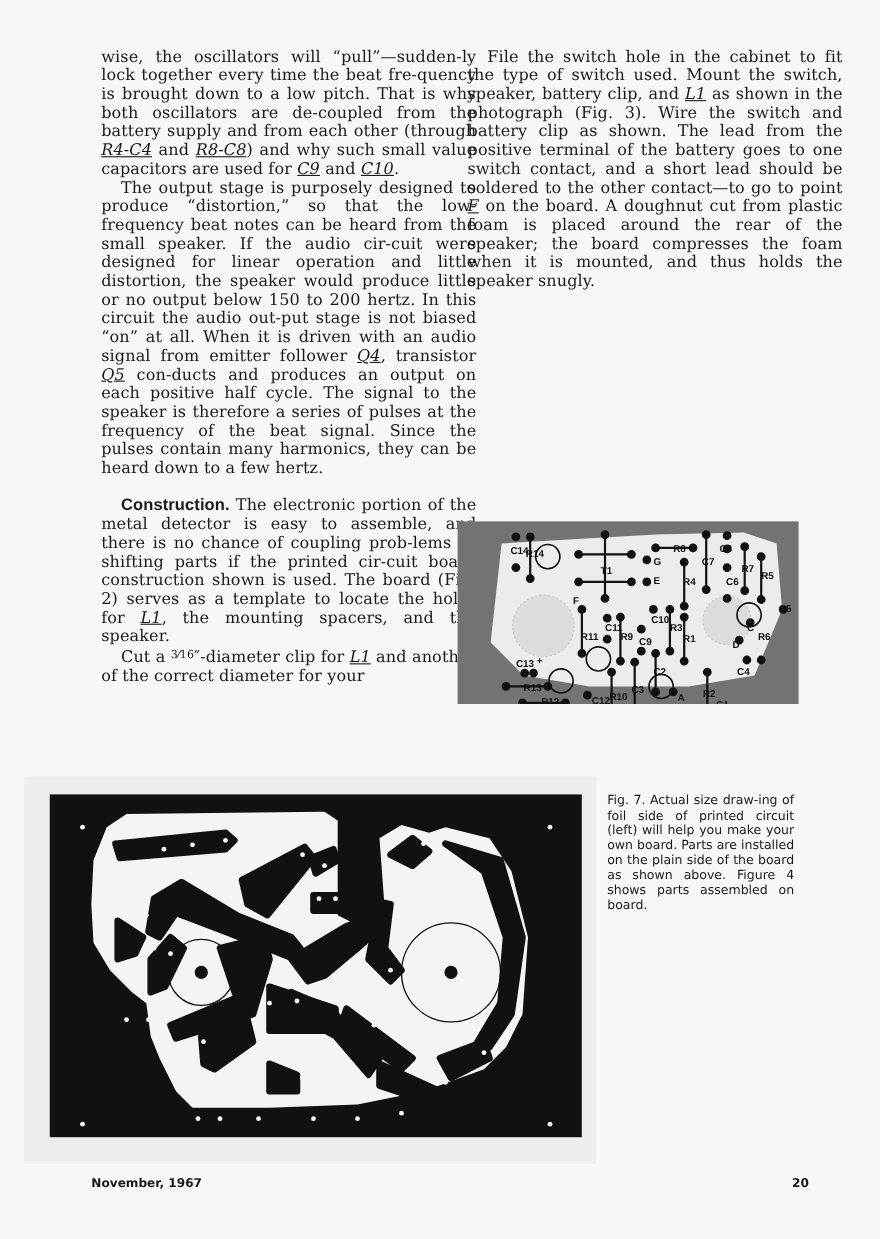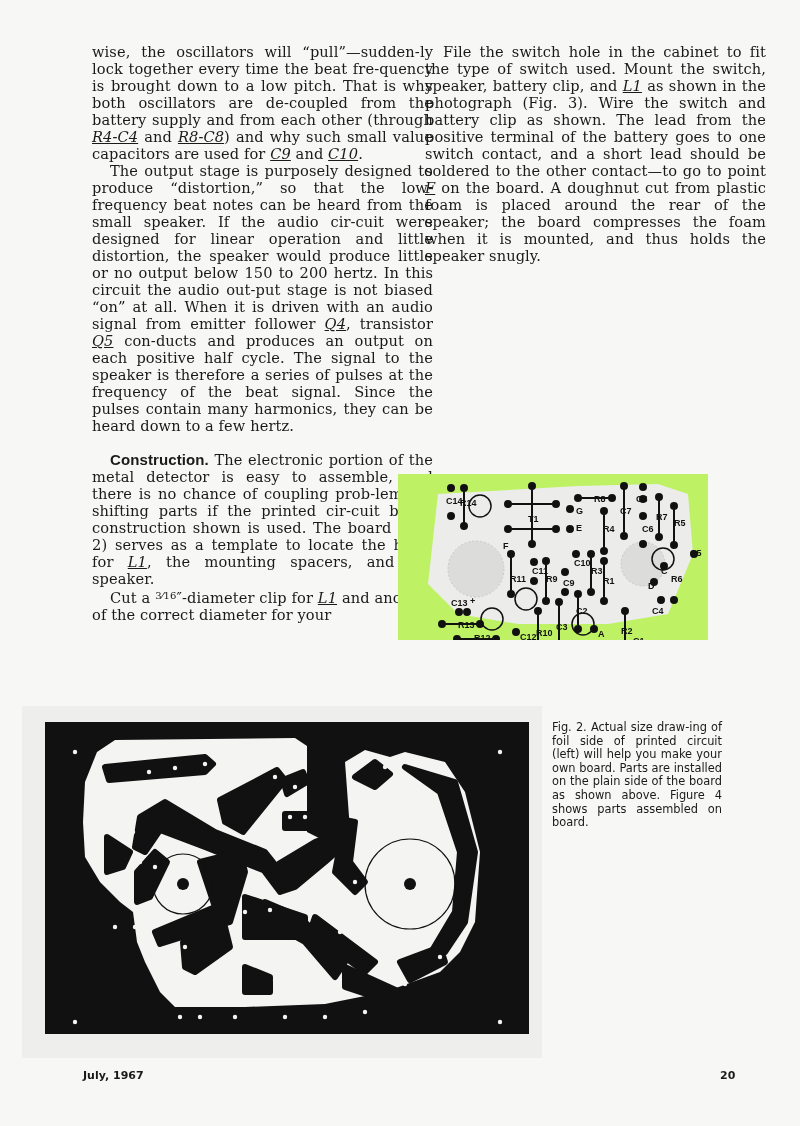--- a/index.html
+++ b/index.html
@@ -16,22 +16,22 @@
   .col p { margin: 0; text-indent: 18px; }
   .col p.noindent { text-indent: 0; }
   .col p.gap { margin-top: 17px; }
   #col-left { left: 92px; top: 43px; }
   #col-right { left: 425px; top: 43px; }
   .it { font-style: italic; text-decoration: underline; }
   .head { font-family: Liberation Sans, sans-serif; font-weight: bold; font-size: 15px; }
   .frac { font-size: 10px; vertical-align: 4px; }
 
   #parts-layout {
-    position: absolute; left: 398px; top: 474px; width: 310px; height: 166px;
-    background: #bef264;
+    position: absolute; left: 416px; top: 474px; width: 310px; height: 166px;
+    background: #737373;
   }
   #parts-layout svg { position: absolute; left: 0; top: 0; }
 
   #fig2-area {
     position: absolute; left: 22px; top: 706px; width: 520px; height: 352px;
     background: #eeeeec;
   }
   #foil-drawing { position: absolute; left: 23px; top: 16px; }
 
   #fig2-caption {
@@ -262,16 +262,16 @@
         <circle cx="240" cy="295" r="2.2"></circle>
         <circle cx="280" cy="295" r="2.2"></circle>
         <circle cx="320" cy="290" r="2.2"></circle>
         <circle cx="290" cy="270" r="2.2"></circle>
         <circle cx="340" cy="45" r="2.2"></circle>
         <circle cx="395" cy="235" r="2.2"></circle>
       </g>
   </svg>
 </div>
 
-<div id="fig2-caption">Fig. 2. Actual size draw-ing of foil side of printed circuit (left) will help you make your own board. Parts are installed on the plain side of the board as shown above. Figure 4 shows parts assembled on board.</div>
-
-<div id="footer-date">July, 1967</div>
+<div id="fig2-caption">Fig. 7. Actual size draw-ing of foil side of printed circuit (left) will help you make your own board. Parts are installed on the plain side of the board as shown above. Figure 4 shows parts assembled on board.</div>
+
+<div id="footer-date">November, 1967</div>
 <div id="footer-page">20</div>
 
 </body></html>

